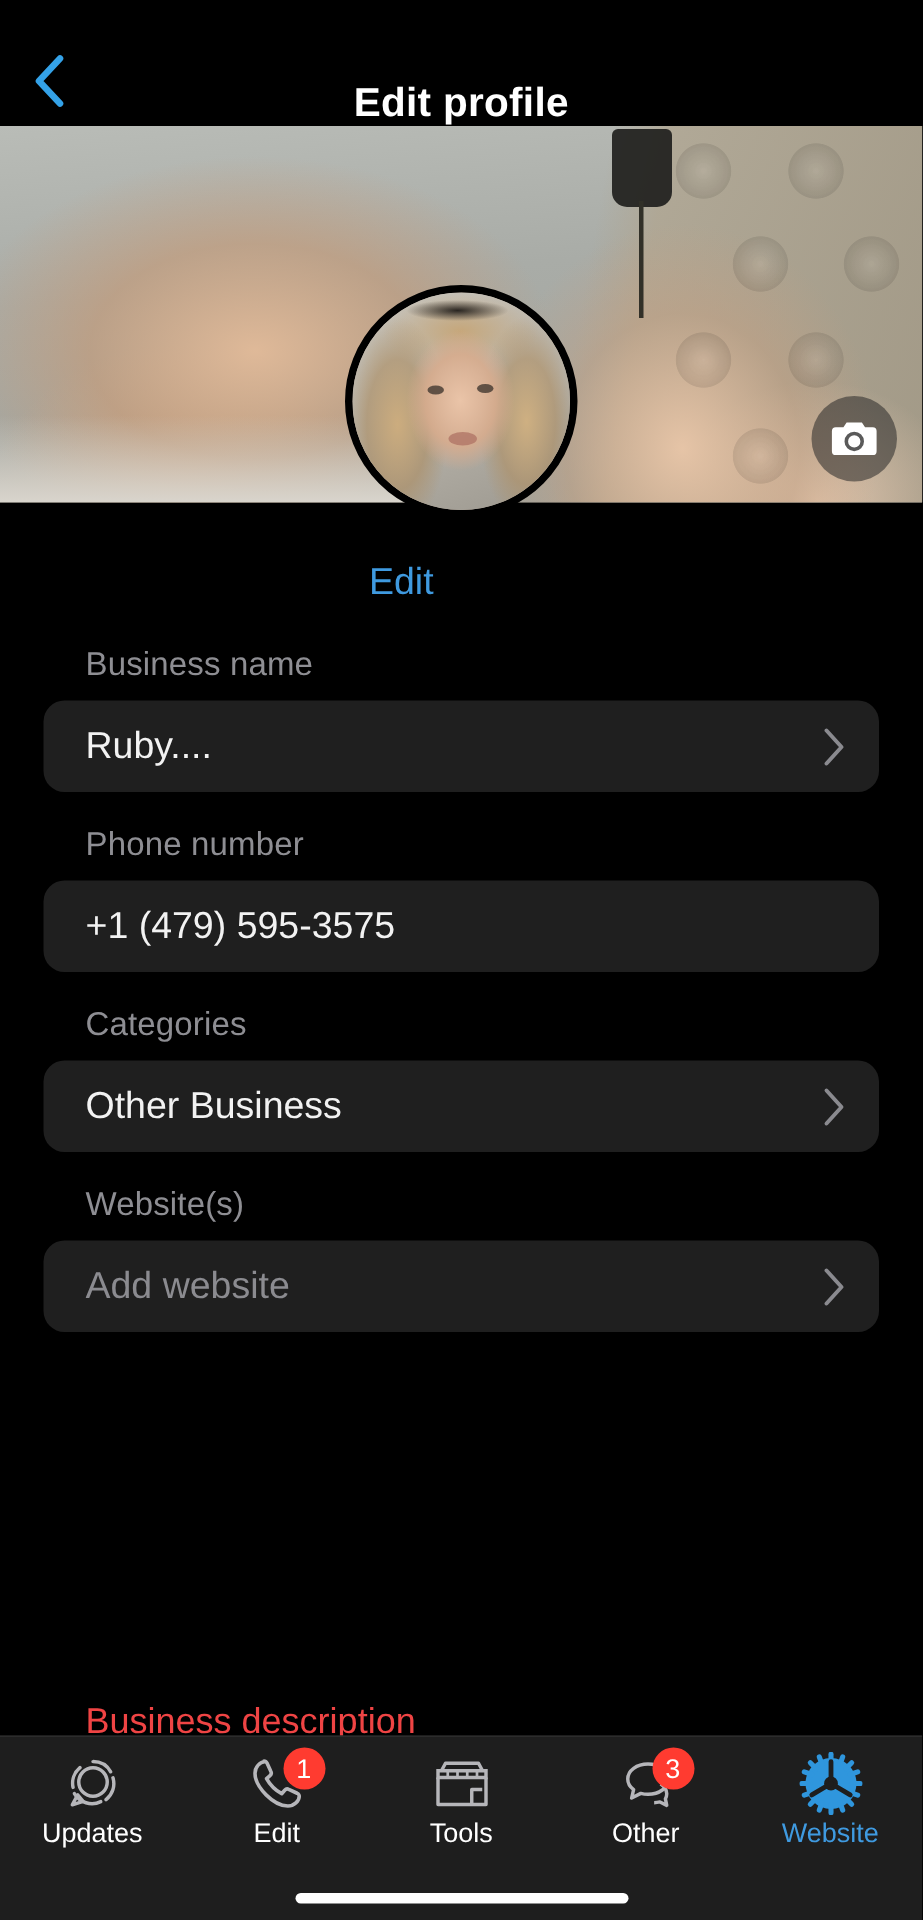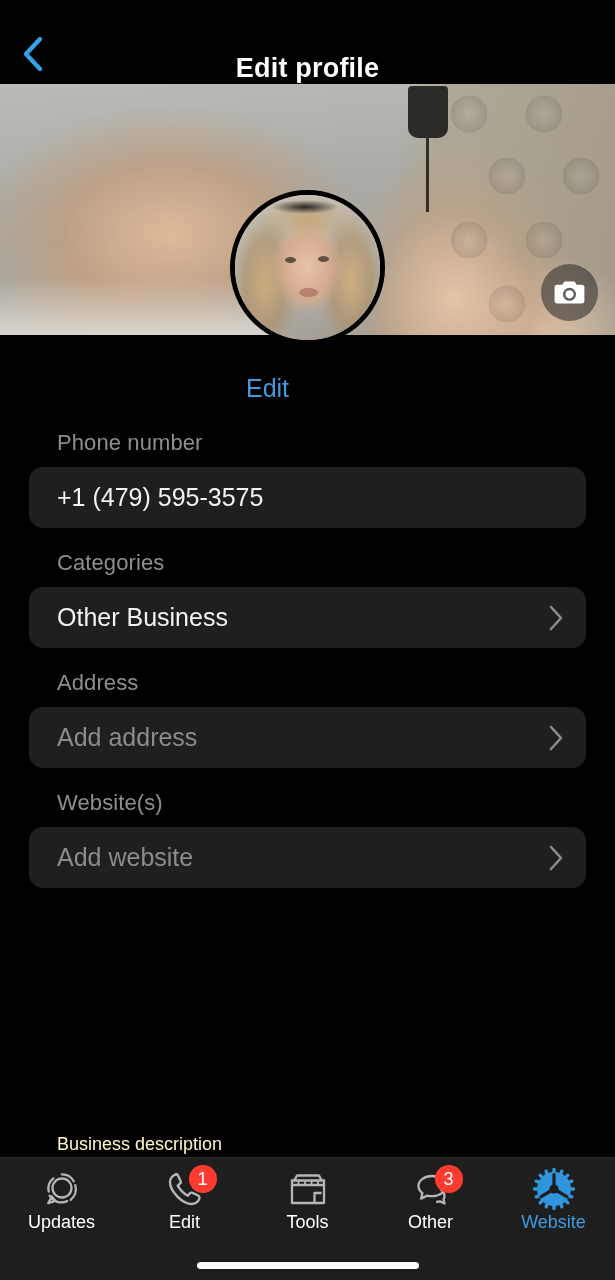--- a/index.html
+++ b/index.html
@@ -307,22 +307,22 @@
     height: 7px;
     border-radius: 4px;
     background: #ffffff;
   }
 
   
   .desc-label {
     position: absolute;
     top: 1134px;
     left: 57px;
-    font-size: 18px;
-    color: #fef9c3;
+    font-size: 24px;
+    color: #ef4444;
     z-index: 1;
   }
 </style>
 </head>
 <body>
 
 <div id="app">
 
   <div class="status-bar"></div>
 
@@ -356,51 +356,51 @@
     <div class="avatar-eye r"></div>
     <div class="avatar-mouth"></div>
   </div>
 
   <div class="edit-link-row">
     <div class="edit-link">Edit</div>
   </div>
 
   <div class="form">
 
+    <div class="field-group">
+      <div class="field-label">Business name</div>
+      <div class="field-box">
+        <div class="field-value">Ruby....</div>
+        <span class="chev">
+          <svg width="16" height="28" viewBox="0 0 16 28">
+            <polyline points="3,3 13,14 3,25" fill="none" stroke="#8a8a8f" stroke-width="2.6" stroke-linecap="round" stroke-linejoin="round"></polyline>
+          </svg>
+        </span>
+      </div>
+    </div>
 
     <div class="field-group">
       <div class="field-label">Phone number</div>
       <div class="field-box">
         <div class="field-value">+1 (479) 595-3575</div>
       </div>
     </div>
 
     <div class="field-group">
       <div class="field-label">Categories</div>
       <div class="field-box">
         <div class="field-value">Other Business</div>
         <span class="chev">
           <svg width="16" height="28" viewBox="0 0 16 28">
             <polyline points="3,3 13,14 3,25" fill="none" stroke="#8a8a8f" stroke-width="2.6" stroke-linecap="round" stroke-linejoin="round"></polyline>
           </svg>
         </span>
       </div>
     </div>
 
-    <div class="field-group">
-      <div class="field-label">Address</div>
-      <div class="field-box">
-        <div class="field-value placeholder">Add address</div>
-        <span class="chev">
-          <svg width="16" height="28" viewBox="0 0 16 28">
-            <polyline points="3,3 13,14 3,25" fill="none" stroke="#8a8a8f" stroke-width="2.6" stroke-linecap="round" stroke-linejoin="round"></polyline>
-          </svg>
-        </span>
-      </div>
-    </div>
 
     <div class="field-group">
       <div class="field-label">Website(s)</div>
       <div class="field-box">
         <div class="field-value placeholder">Add website</div>
         <span class="chev">
           <svg width="16" height="28" viewBox="0 0 16 28">
             <polyline points="3,3 13,14 3,25" fill="none" stroke="#8a8a8f" stroke-width="2.6" stroke-linecap="round" stroke-linejoin="round"></polyline>
           </svg>
         </span>

